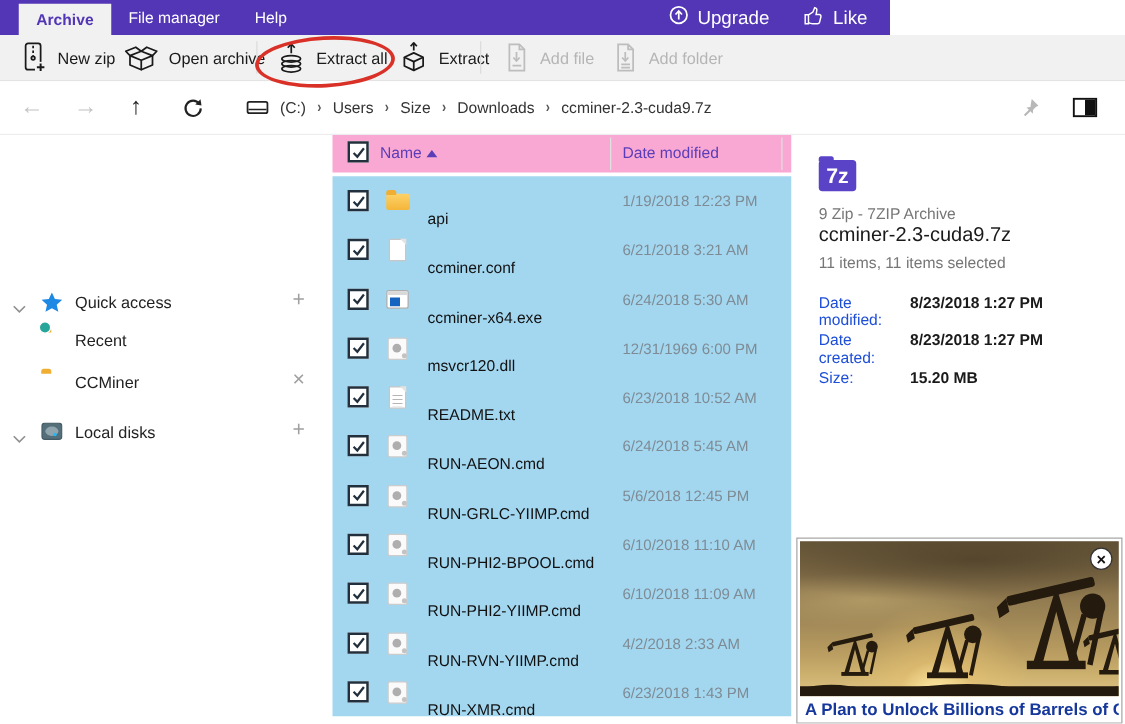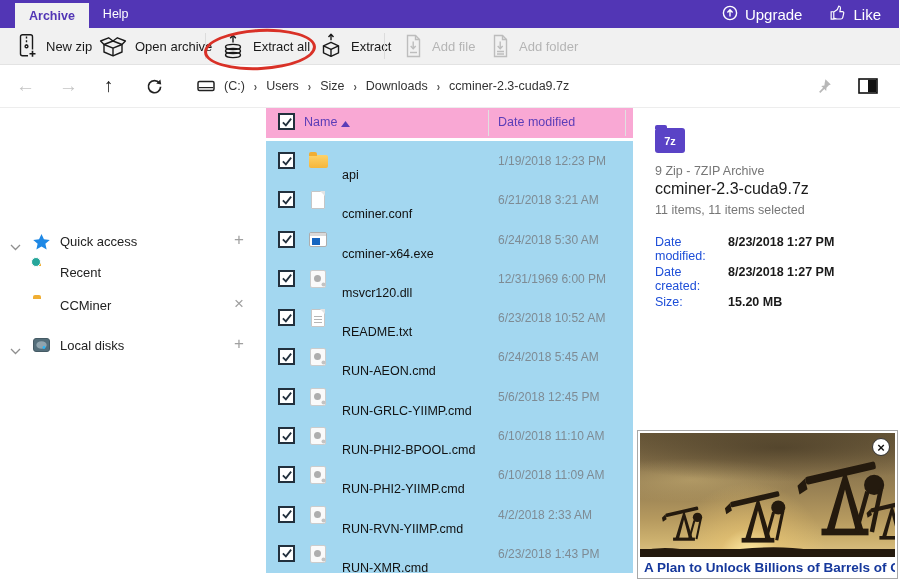--- a/index.html
+++ b/index.html
@@ -2,21 +2,21 @@
 <html><head>
 <meta charset="utf-8">
 <style>
   * { box-sizing: border-box; margin: 0; padding: 0; }
   html,body { background:#fff; }
   .screen {
     position: relative; width: 900px; height: 579px; overflow: hidden;
     background:#fff; font-family:"Liberation Sans", sans-serif; color:#1a1a1a;
   }
   
-  .menubar { position:absolute; left:0; top:0; width:899px; height:28px; background:#5236b5; display:flex; align-items:stretch; }
+  .menubar { position:absolute; left:0; top:0; width:712px; height:28px; background:#5236b5; display:flex; align-items:stretch; }
   .tabs { display:flex; align-items:stretch; margin-left:15px; }
   .tab { display:flex; align-items:center; padding:0 14px; color:#fff; font-size:12.5px; cursor:default; }
   .tab.active { background:#f1f1f1; color:#5236b5; font-weight:bold; margin-top:3px; }
   .menubar-actions { margin-left:auto; display:flex; align-items:center; gap:28px; padding-right:18px; }
   .mb-action { display:flex; align-items:center; gap:7px; color:#fff; font-size:15px; }
   
   .toolbar { position:absolute; left:0; top:28px; width:900px; height:37px; background:#f1f1f1; border-bottom:1px solid #e3e3e3; }
   .tbtn { position:absolute; top:0; height:36px; display:flex; align-items:center; gap:8px; font-size:13px; color:#1a1a1a; }
   .tbtn.disabled { color:#b5b5b5; }
   .tbtn svg { display:block; }
@@ -67,21 +67,21 @@
     background:repeating-linear-gradient(#b5b5b5 0 1px, transparent 1px 3px); }
   .icon-exe { width:18px; height:15px; background:#fff; border:1px solid #adadad; border-radius:2px; position:relative; }
   .icon-exe::before { content:""; position:absolute; left:0; right:0; top:0; height:3px; background:#d9d9d9; }
   .icon-exe::after { content:""; position:absolute; left:2px; top:5px; width:8px; height:7px; background:#1565c0; }
   .icon-dll, .icon-cmd { width:16px; height:18px; background:#fafafa; border:1px solid #cccccc; border-radius:2px; position:relative; }
   .icon-dll::before, .icon-cmd::before { content:""; position:absolute; left:3px; top:4px; width:7px; height:7px; border-radius:50%;
     background:#aeaeae; box-shadow:6px 6px 0 -1.5px #c3c3c3; }
   
   .details { position:absolute; left:637px; top:108px; width:263px; height:471px; background:#fff; }
   .zicon { position:absolute; left:18px; top:20px; width:30px; height:25px; background:#5a43c6; border-radius:3px;
-    color:#fff; font-size:11px; font-weight:bold; display:flex; align-items:center; justify-content:center; }
+    color:#fff; font-size:17px; font-weight:bold; display:flex; align-items:center; justify-content:center; }
   .zicon::before { content:""; position:absolute; top:-3px; left:0; width:12px; height:4px; background:#5a43c6; border-radius:2px 2px 0 0; }
   .ftype { position:absolute; left:18px; top:56px; font-size:12.5px; color:#767676; }
   .fbigname { position:absolute; left:18px; top:72px; font-size:16px; color:#1a1a1a; }
   .fitems { position:absolute; left:18px; top:95px; font-size:12.5px; color:#767676; }
   .props { position:absolute; left:18px; top:127px; font-size:12.5px; }
   .prow { display:flex; margin-bottom:2px; }
   .plabel { width:73px; color:#1d4ed8; }
   .pvalue { color:#1a1a1a; font-weight:bold; }
   
   .ad { position:absolute; left:637px; top:430px; width:261px; height:149px; background:#fff; border:1px solid #a8a8a8; padding:2px; z-index:4; }
@@ -98,20 +98,21 @@
   .ad-cap { height:21px; padding:3px 4px 0; font-size:13.5px; font-weight:bold; color:#16389c; white-space:nowrap; overflow:hidden; }
 </style>
 </head>
 <body>
 
 <div class="screen">
 
   <div class="menubar">
     <div class="tabs">
       <div class="tab active">Archive</div>
+      <div class="tab">File manager</div>
       <div class="tab">Help</div>
     </div>
     <div class="menubar-actions">
       <div class="mb-action">
         <span><svg width="16" height="16" viewBox="0 0 16 16">
               <circle cx="8" cy="8" r="6.6" stroke="#fff" stroke-width="1.4" fill="none"></circle>
               <path d="M8 11.6 V5.4 M5.4 7.6 L8 4.8 L10.6 7.6" stroke="#fff" stroke-width="1.4" fill="none"></path>
             </svg></span>
         <span>Upgrade</span>
       </div>

